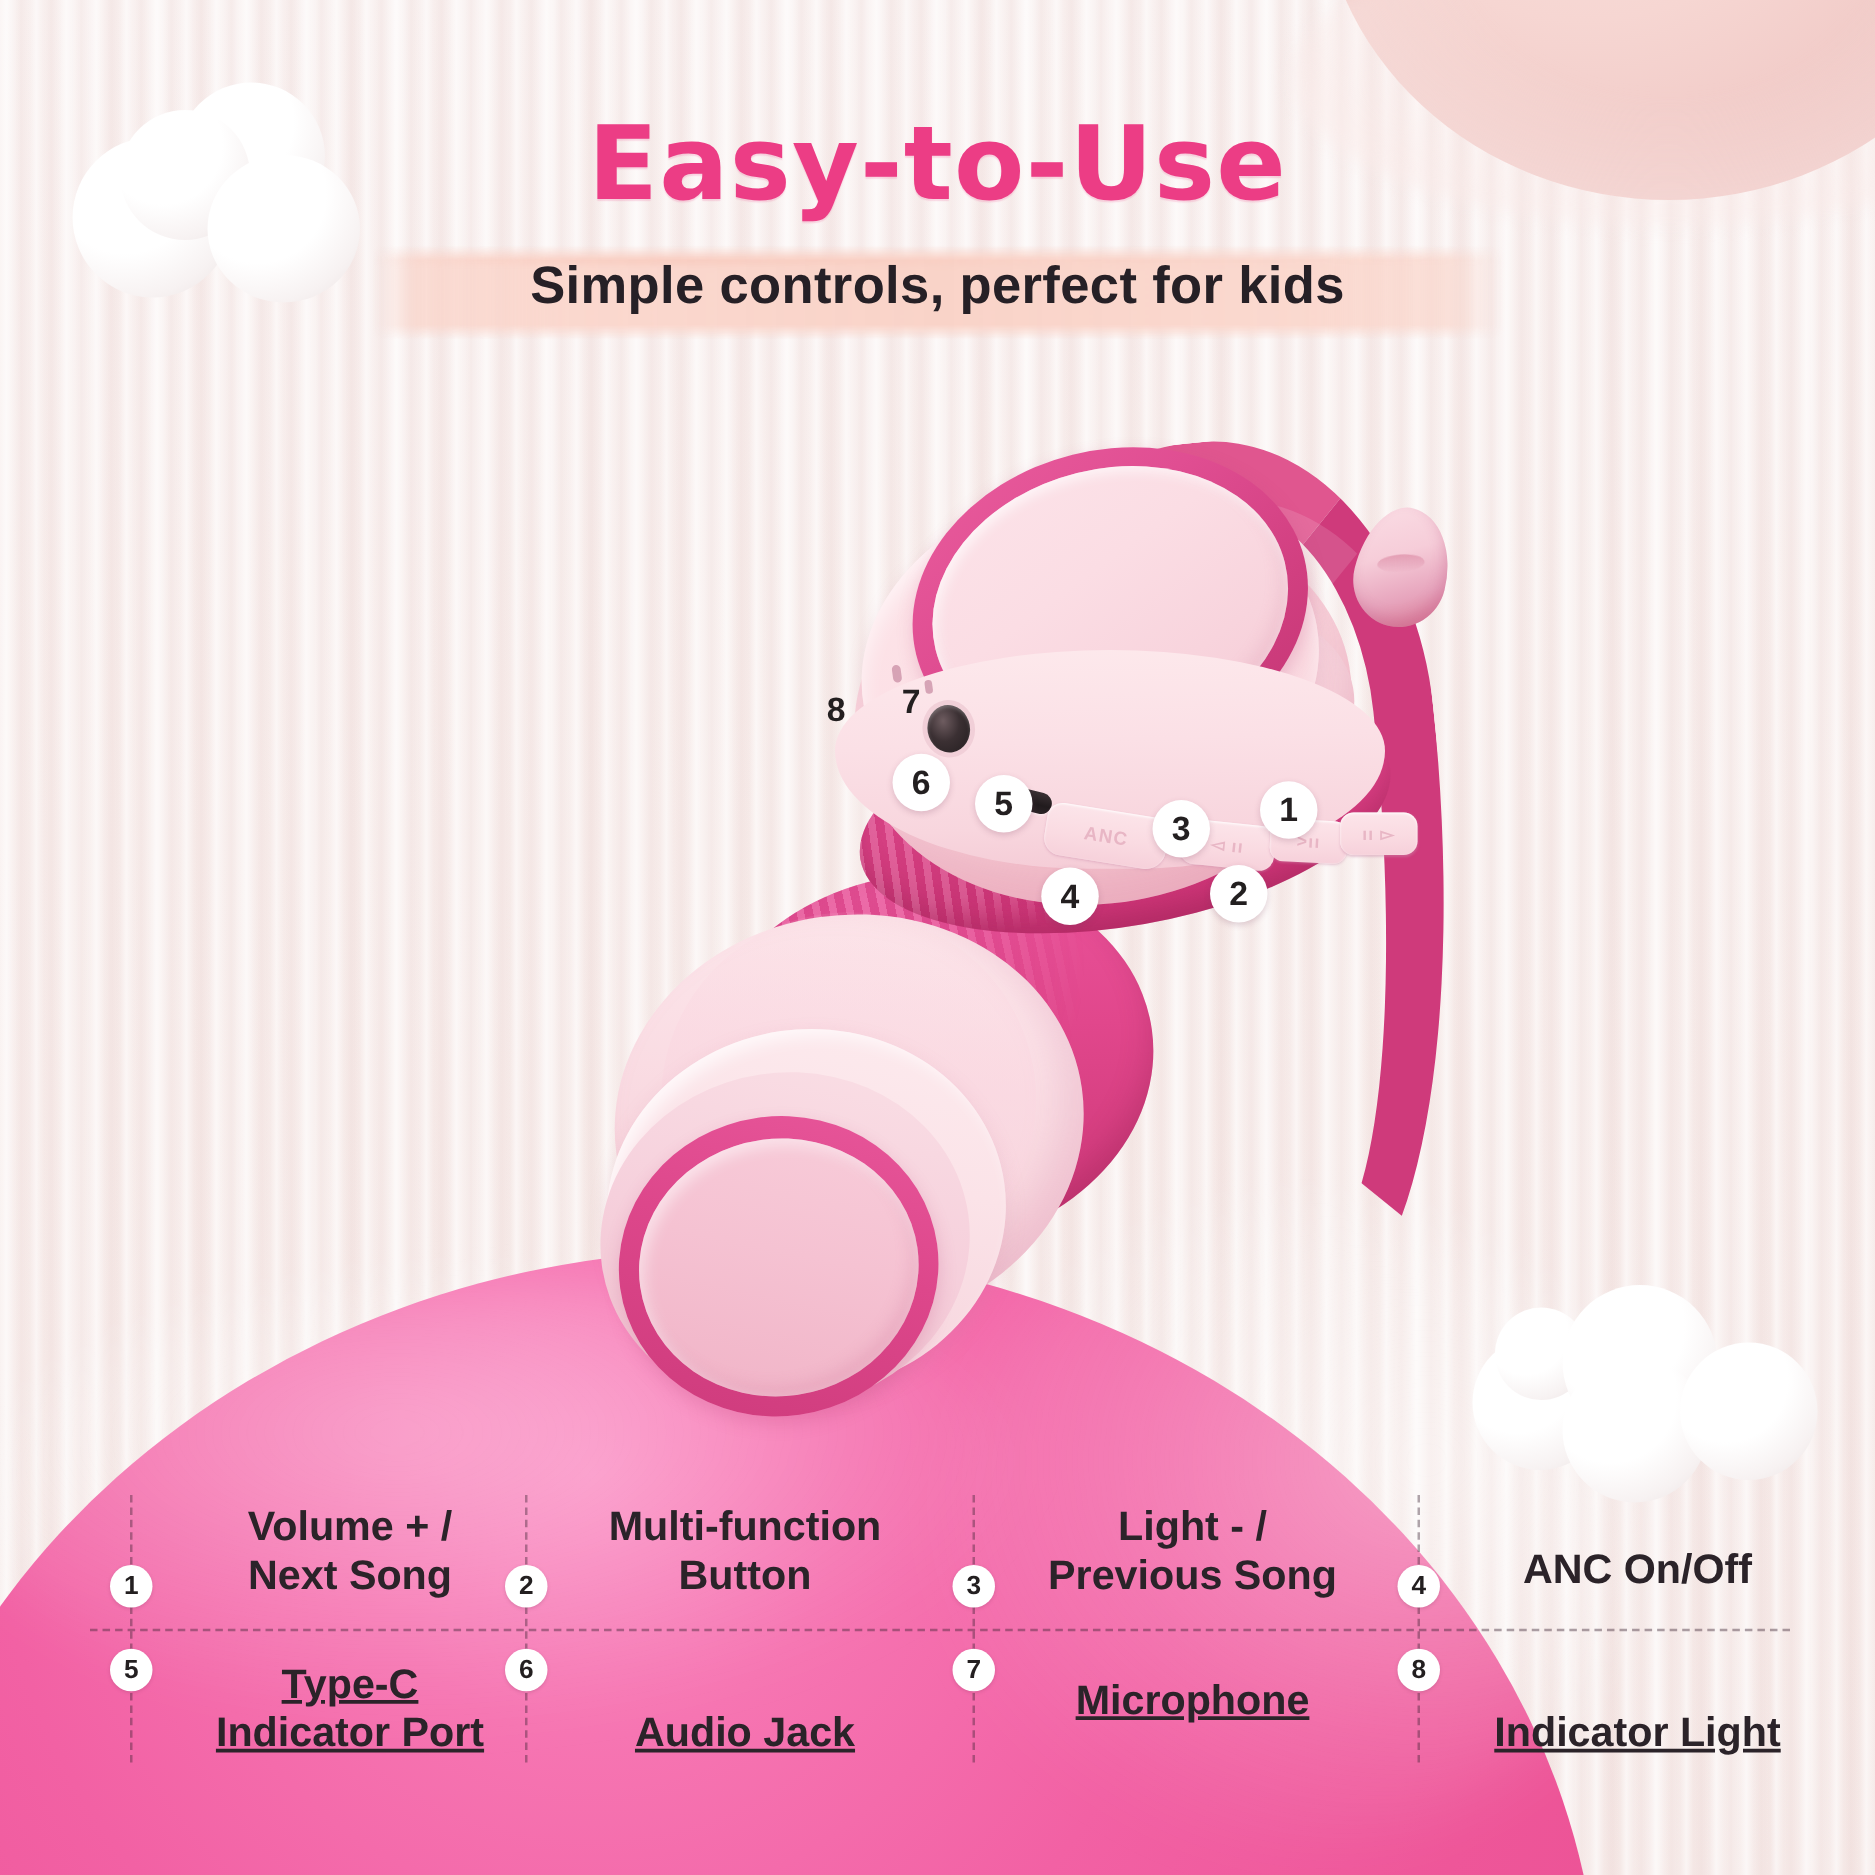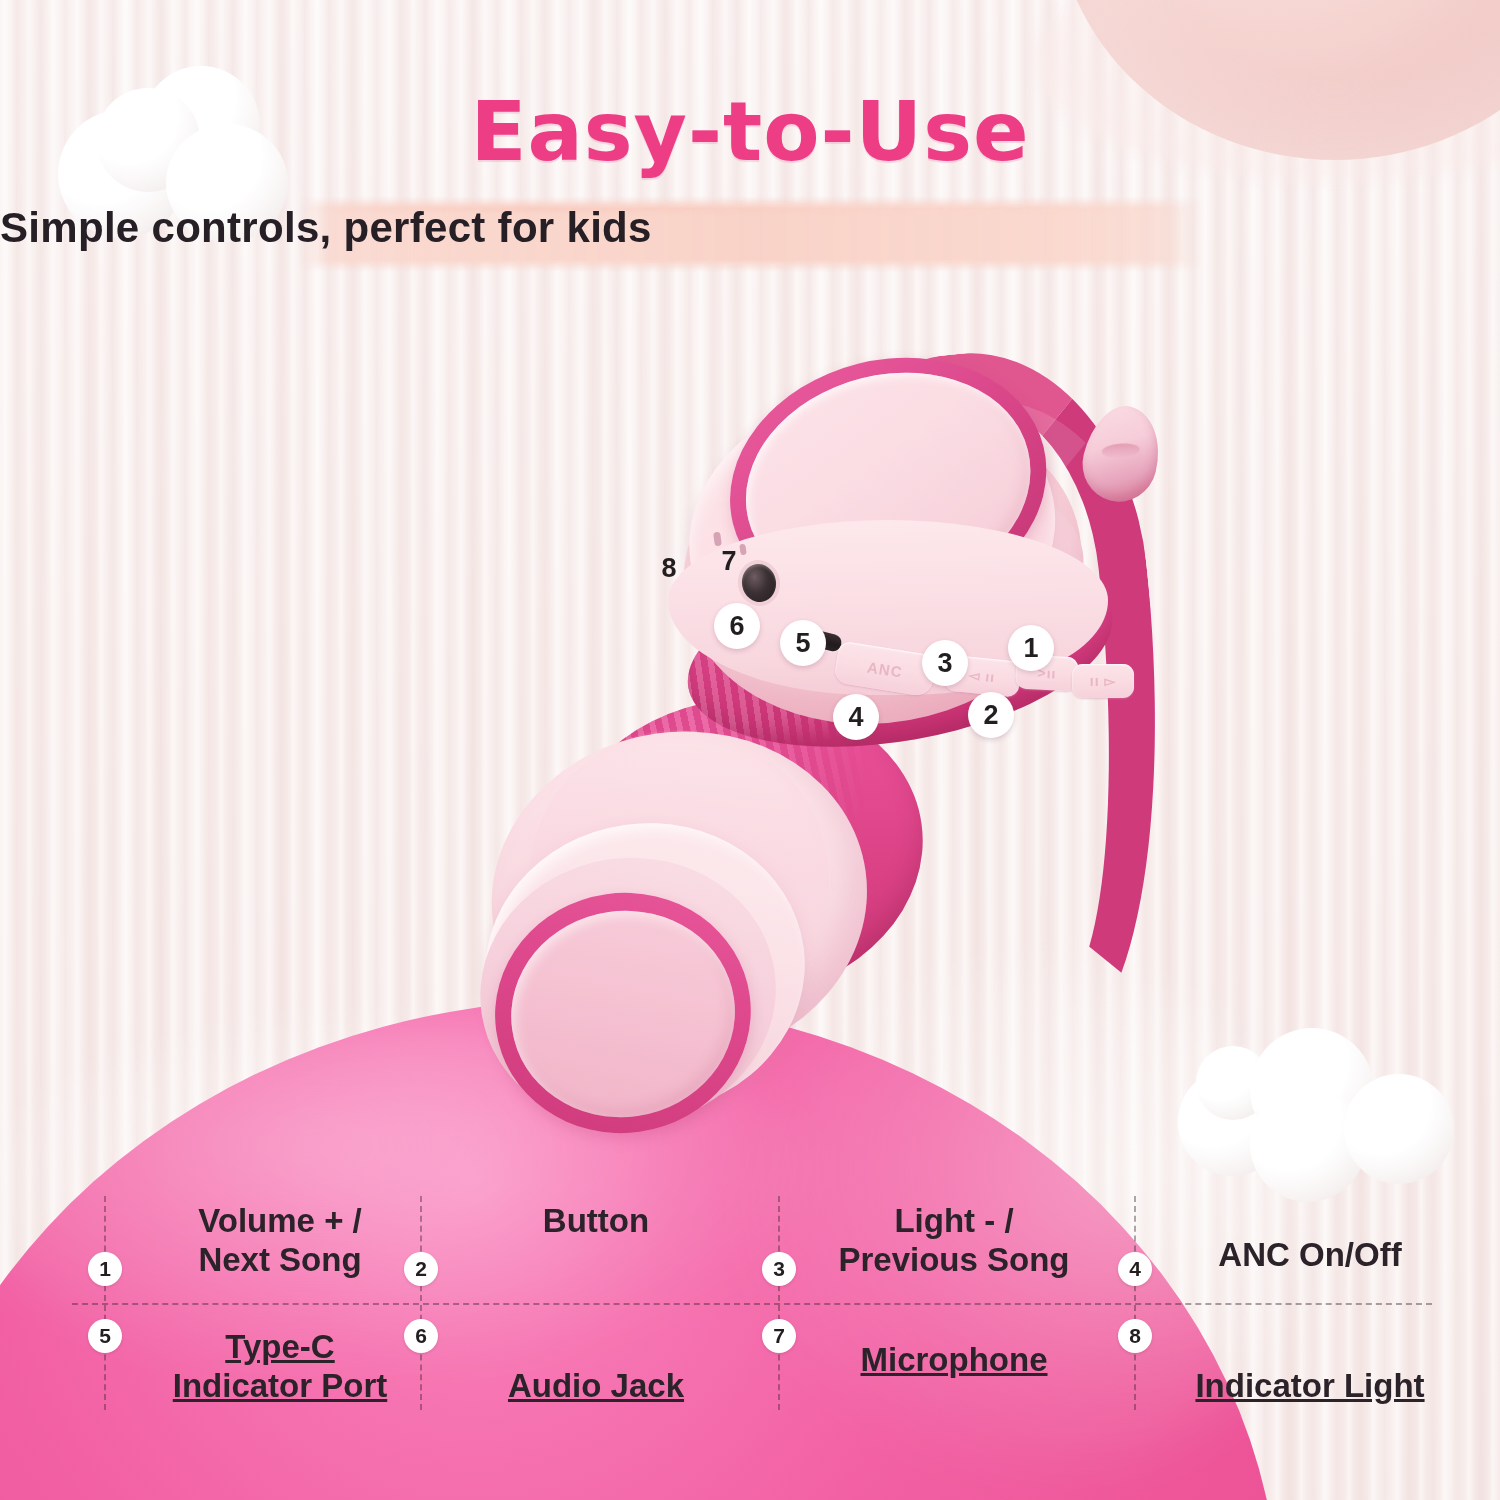--- a/index.html
+++ b/index.html
@@ -111,21 +111,21 @@
             mask-image:linear-gradient(180deg, rgba(0,0,0,0) 0%, #000 16%, #000 84%, rgba(0,0,0,0) 100%);
     filter:blur(1.2px);
   }
   #brushband::after{
     content:"";position:absolute;left:0;top:6px;width:100%;height:10px;
     background:linear-gradient(90deg, rgba(248,206,195,0) 0%, rgba(248,201,188,0.65) 25%, rgba(248,201,188,0.2) 60%, rgba(248,206,195,0) 100%);
     filter:blur(2px);
   }
   #subtitle {
     position:absolute; left:0; top:204px; width:1500px;
-    text-align:left;
+    text-align:center;
     font-size:42px; font-weight:bold;
     color:#262026;
     letter-spacing:0.3px;
   }
 
   
   #phones { position:absolute; left:0; top:0; width:1500px; height:1500px; }
 
   
   .band-outer{
@@ -271,21 +271,21 @@
   }
   .btn-prev{
     left:276px; top:138px; width:76px; height:36px;
     border-radius:12px; transform:rotate(6deg); font-size:14px;
   }
   .btn-play{
     left:348px; top:136px; width:62px; height:34px;
     border-radius:11px; transform:rotate(3deg); font-size:14px;
   }
   .btn-next{
-    left:404px; top:144px; width:62px; height:34px;
+    left:404px; top:130px; width:62px; height:34px;
     border-radius:11px; transform:rotate(0deg); font-size:14px;
   }
 
   
   #cup-bot{
     position:absolute; left:470px; top:700px;
     width:450px; height:430px;
     transform:rotate(-8deg);
   }
   .bpad{
@@ -500,20 +500,21 @@
       <div class="badge">1</div>
       <div class="celltext">
         <div>Volume + /</div>
         <div>Next Song</div>
       </div>
     </div>
 
     <div class="cell row-top" id="c2">
       <div class="badge">2</div>
       <div class="celltext">
+        <div>Multi-function</div>
         <div>Button</div>
       </div>
     </div>
 
     <div class="cell row-top" id="c3">
       <div class="badge">3</div>
       <div class="celltext">
         <div>Light - /</div>
         <div>Previous Song</div>
       </div>

